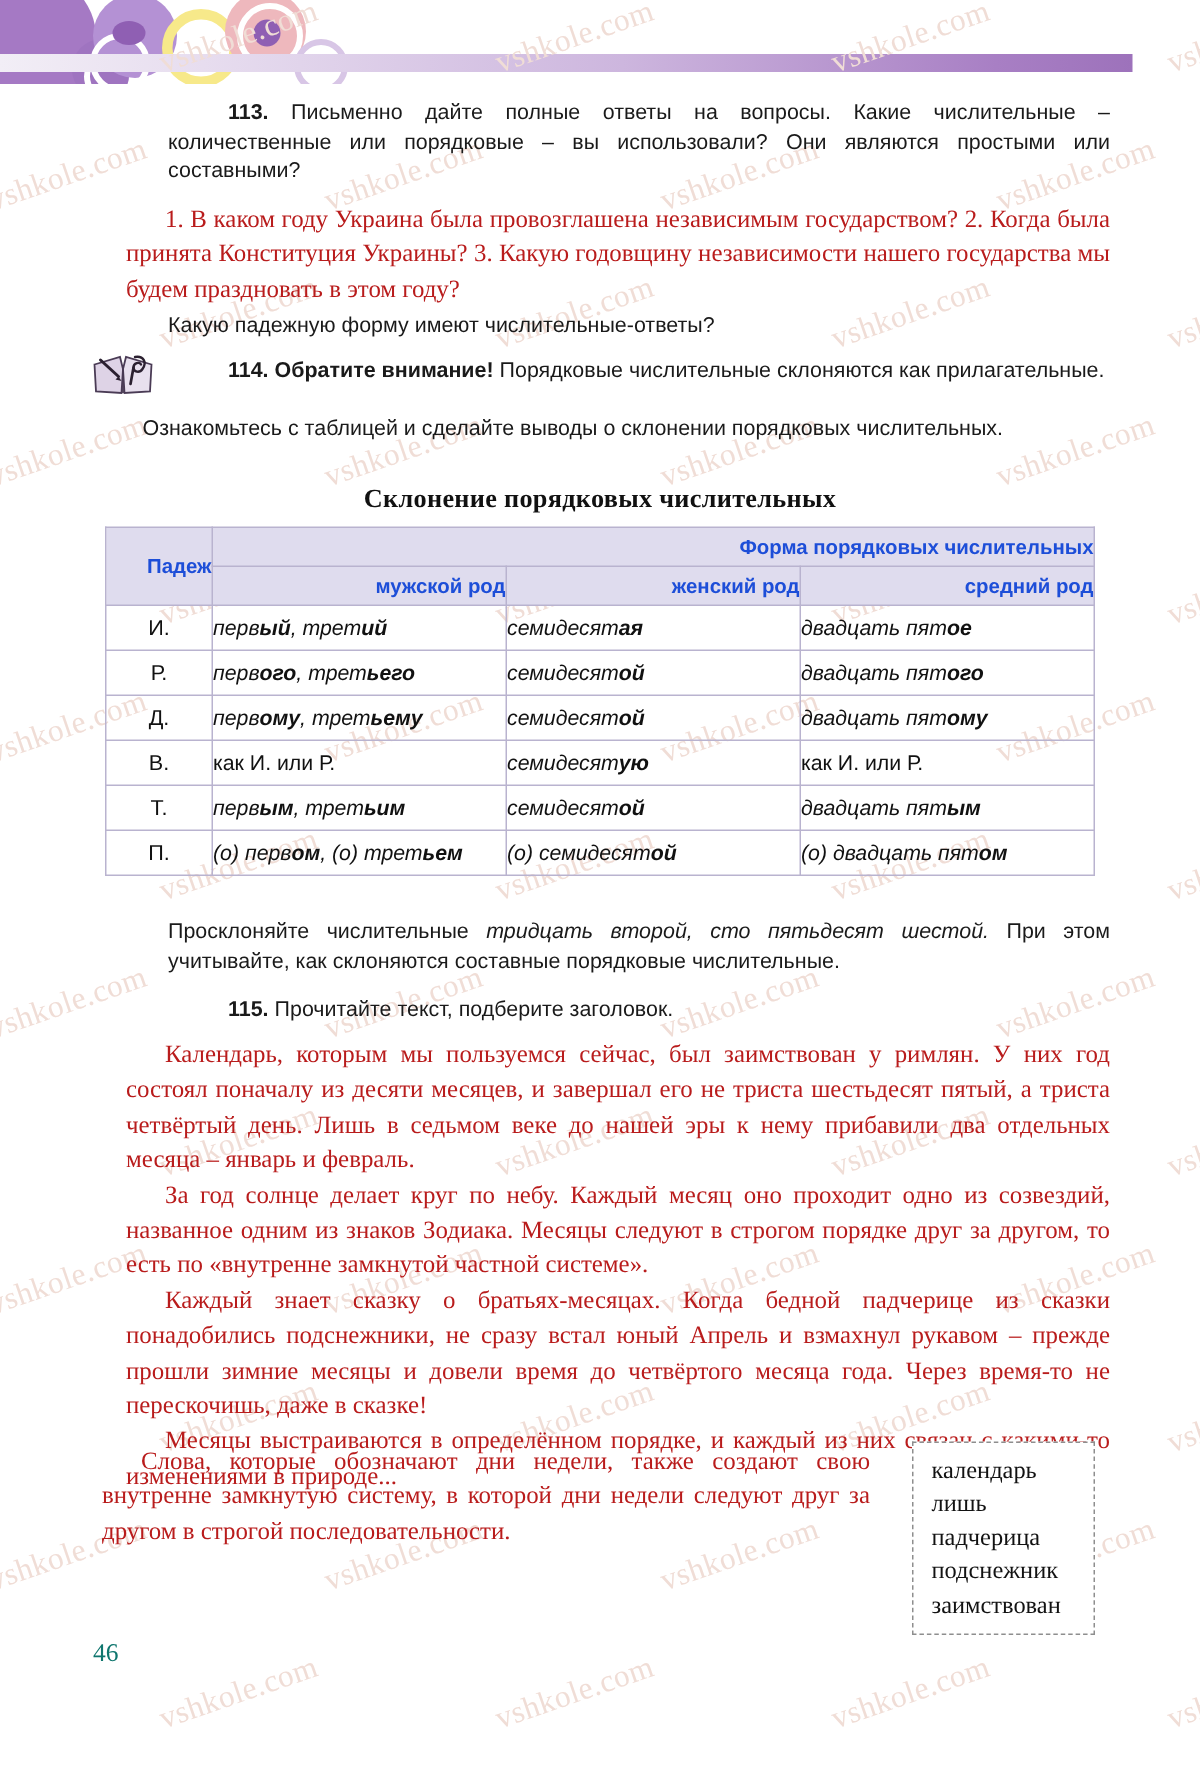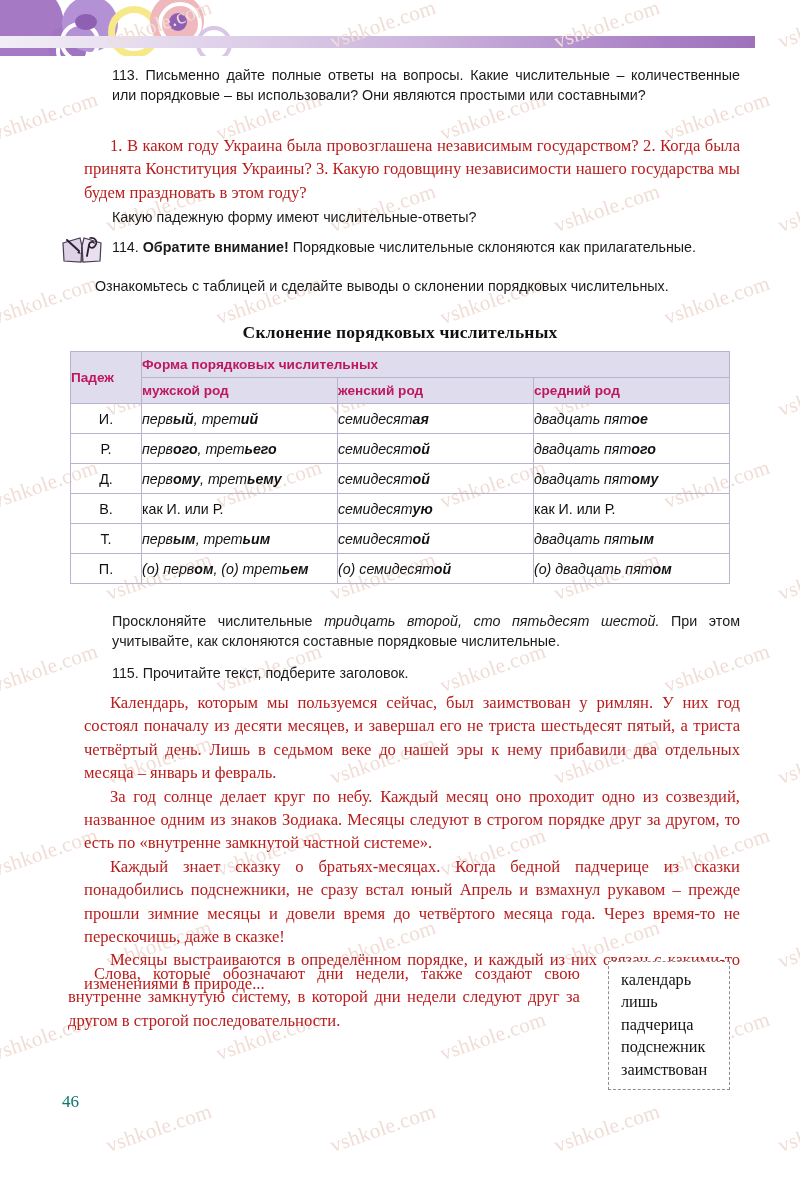--- a/index.html
+++ b/index.html
@@ -38,21 +38,21 @@
     transform:rotate(-19deg);
     white-space:nowrap;
     letter-spacing:.3px;
   }
 
   
   .content{position:absolute;left:0;top:0;width:800px;z-index:10;}
 
   .blk{position:absolute;}
 
-  .ex-num{font-weight:normal;}
+  .ex-num{font-weight:bold;margin-left:40px;}
 
   .task{
     font-family:"Liberation Sans", sans-serif;
     font-size:14.3px;
     line-height:19.5px;
     color:#1a1a1a;
     text-align:justify;
   }
   .body-serif{
     font-family:"Liberation Serif", serif;
@@ -86,22 +86,22 @@
   }
   table.decl th, table.decl td{
     border:1px solid #b9b3cf;
     padding:0;
   }
   table.decl th{
     background:#dfdcee;
     font-family:"Liberation Sans", sans-serif;
     font-size:13.6px;
     font-weight:bold;
-    color:#be185d;
-    text-align:left;
+    color:#1d4ed8;
+    text-align:right;
     height:25px;
   }
   th.padezh{height:52px;width:70px;}
   td.case{
     width:70px;height:29px;
     text-align:center;
     font-family:"Liberation Sans", sans-serif;
     font-size:14.4px;
     color:#111;
   }

